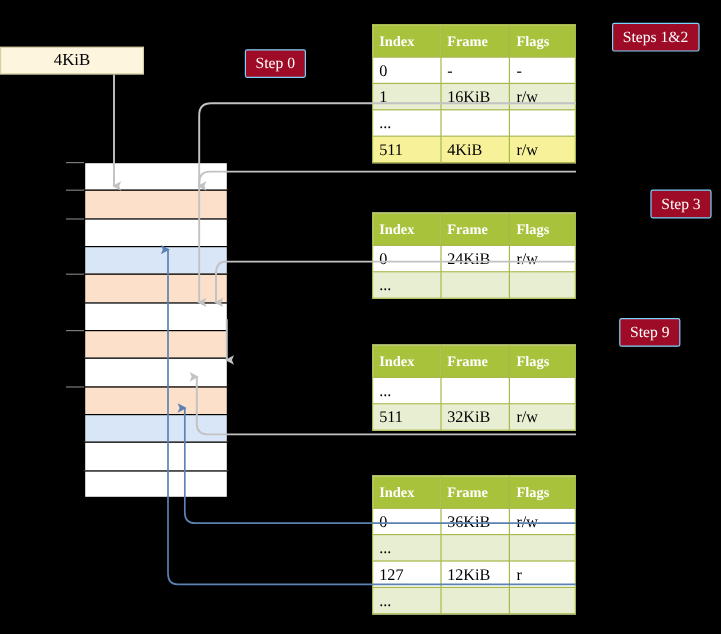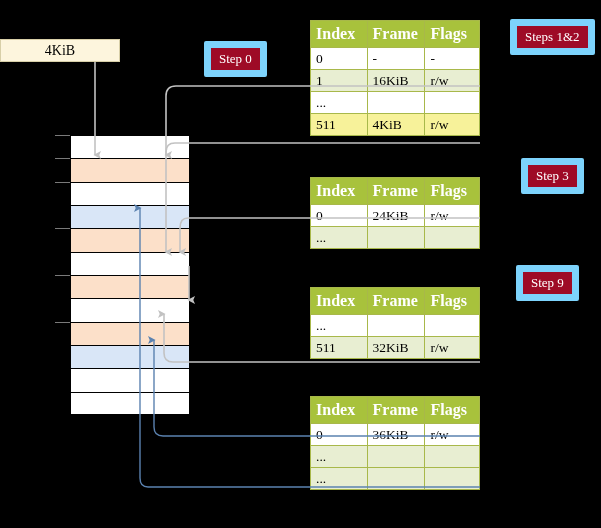--- a/index.html
+++ b/index.html
@@ -13,21 +13,21 @@
   
   .srcbox{
     position:absolute;left:0;top:39px;width:120px;height:23px;
     background:#fdf5dd;border:1px solid #d8cfa8;
     display:flex;align-items:center;justify-content:center;
     font-size:14px;box-sizing:border-box;
   }
 
   
   .badge{
-    position:absolute;background:#9e0b26;border:7px solid #7dd3fc;
+    position:absolute;background:#9e0b26;border:1px solid #7dd3fc;
     color:#ffffff;font-size:13px;line-height:1;
     padding:4px 8px 5px 8px;border-radius:2px;white-space:nowrap;
   }
 
   
   .mem{position:absolute;left:70px;top:135px;width:120px;height:280px;}
   .memrow{
     position:absolute;left:0;width:120px;height:23.33px;
     box-sizing:border-box;background:#ffffff;
     border-top:1.6px solid #000;border-left:1.6px solid #000;border-right:1.6px solid #000;
@@ -37,21 +37,21 @@
   .memrow.blue{background:#d9e6f7;}
   .tick{position:absolute;left:-15px;width:15px;height:0;border-top:1.6px solid #7a7a7a;}
 
   
   .tbl{position:absolute;width:170px;border-collapse:collapse;
        background:#ffffff;font-size:13.5px;}
   .tbl td,.tbl th{
     border:1px solid #a8b84a;padding:2px 5px;height:22px;box-sizing:border-box;
     text-align:left;vertical-align:middle;font-weight:normal;
   }
-  .tbl th{background:#a8c23c;color:#ffffff;font-weight:bold;font-size:16px;height:27px;}
+  .tbl th{background:#a8c23c;color:#ffffff;font-weight:bold;font-size:12px;height:27px;}
   .tbl td.c0{width:57px;}
   .tbl td.c1{width:58px;}
   .tbl td.c2{width:55px;}
   .tbl tr.alt td{background:#e8eed2;}
   .tbl tr.hl td{background:#f7f29a;}
   .tbl tr.plain td{background:#ffffff;}
 
   
   .conn{position:absolute;left:0;top:0;width:601px;height:528px;pointer-events:none;}
 </style>
@@ -171,33 +171,38 @@
           <tr class="plain">
             <td class="c0">0</td>
             <td class="c1">36KiB</td>
             <td class="c2">r/w</td>
           </tr>
           <tr class="alt">
             <td class="c0">...</td>
             <td class="c1"></td>
             <td class="c2"></td>
           </tr>
+          <tr class="plain">
+            <td class="c0">127</td>
+            <td class="c1">12KiB</td>
+            <td class="c2">r</td>
+          </tr>
           <tr class="alt">
             <td class="c0">...</td>
             <td class="c1"></td>
             <td class="c2"></td>
           </tr>
         </tbody>
       </table>
     </div>
 
   <div id="badges">
       <div class="badge" style="left: 204px; top: 41px;">Step 0</div>
       <div class="badge" style="left: 510px; top: 19px;">Steps 1&amp;2</div>
-      <div class="badge" style="left: 521px; top: 158px;">Step 3</div>
+      <div class="badge" style="left: 542px; top: 158px;">Step 3</div>
       <div class="badge" style="left: 516px; top: 265px;">Step 9</div>
     </div>
 
   <svg class="conn" viewBox="0 0 601 528">
     <defs>
       <marker id="agray" markerWidth="9" markerHeight="9" refX="4.5" refY="7.4" orient="auto" markerUnits="userSpaceOnUse">
         <path d="M4.5,9 L0.6,1.4 L4.5,3.1 L8.4,1.4 Z" fill="#c2c2c2"></path>
       </marker>
       <marker id="ablue" markerWidth="9" markerHeight="9" refX="4.5" refY="7.4" orient="auto" markerUnits="userSpaceOnUse">
         <path d="M4.5,9 L0.6,1.4 L4.5,3.1 L8.4,1.4 Z" fill="#5b82b0"></path>

